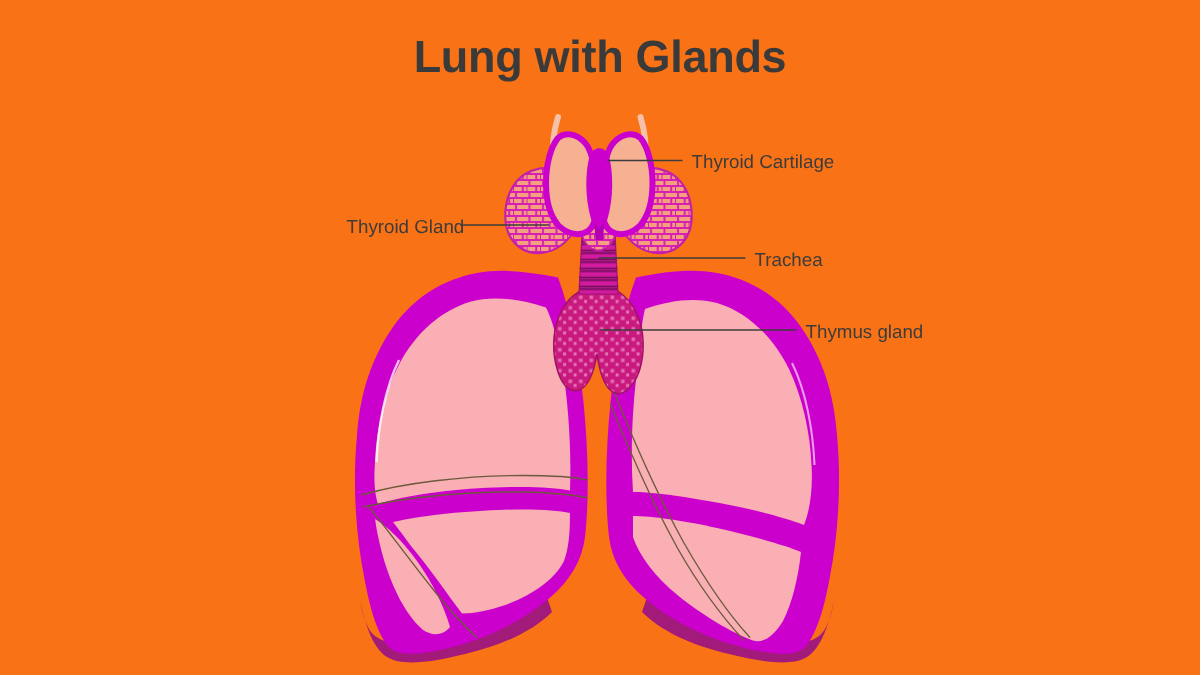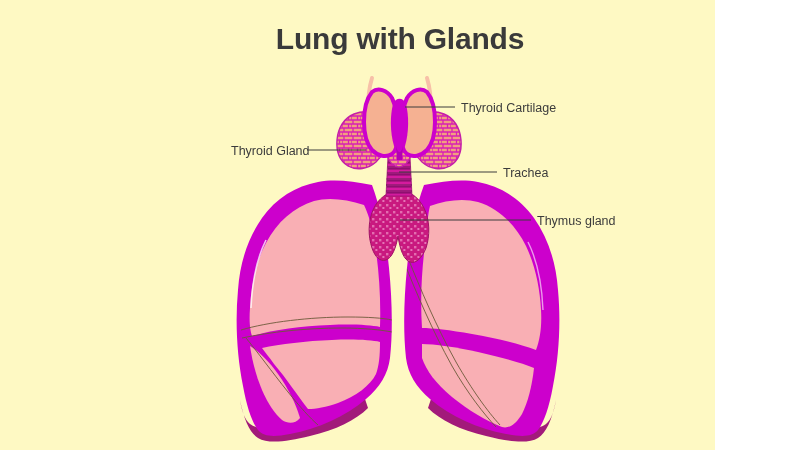--- a/index.html
+++ b/index.html
@@ -8,23 +8,23 @@
     background: #ffffff;
   }
   body {
     width: 800px;
     height: 450px;
     overflow: hidden;
     font-family: "Liberation Sans", sans-serif;
   }
   #diagram-root {
     position: relative;
-    width: 715px;
+    width: 800px;
     height: 450px;
-    background: #fef9c3;
+    background: #f97316;
   }
   #title {
     position: absolute;
     top: 22px;
     left: 0;
     width: 800px;
     text-align: center;
     font-family: "Liberation Sans", sans-serif;
     font-size: 30px;
     font-weight: bold;

